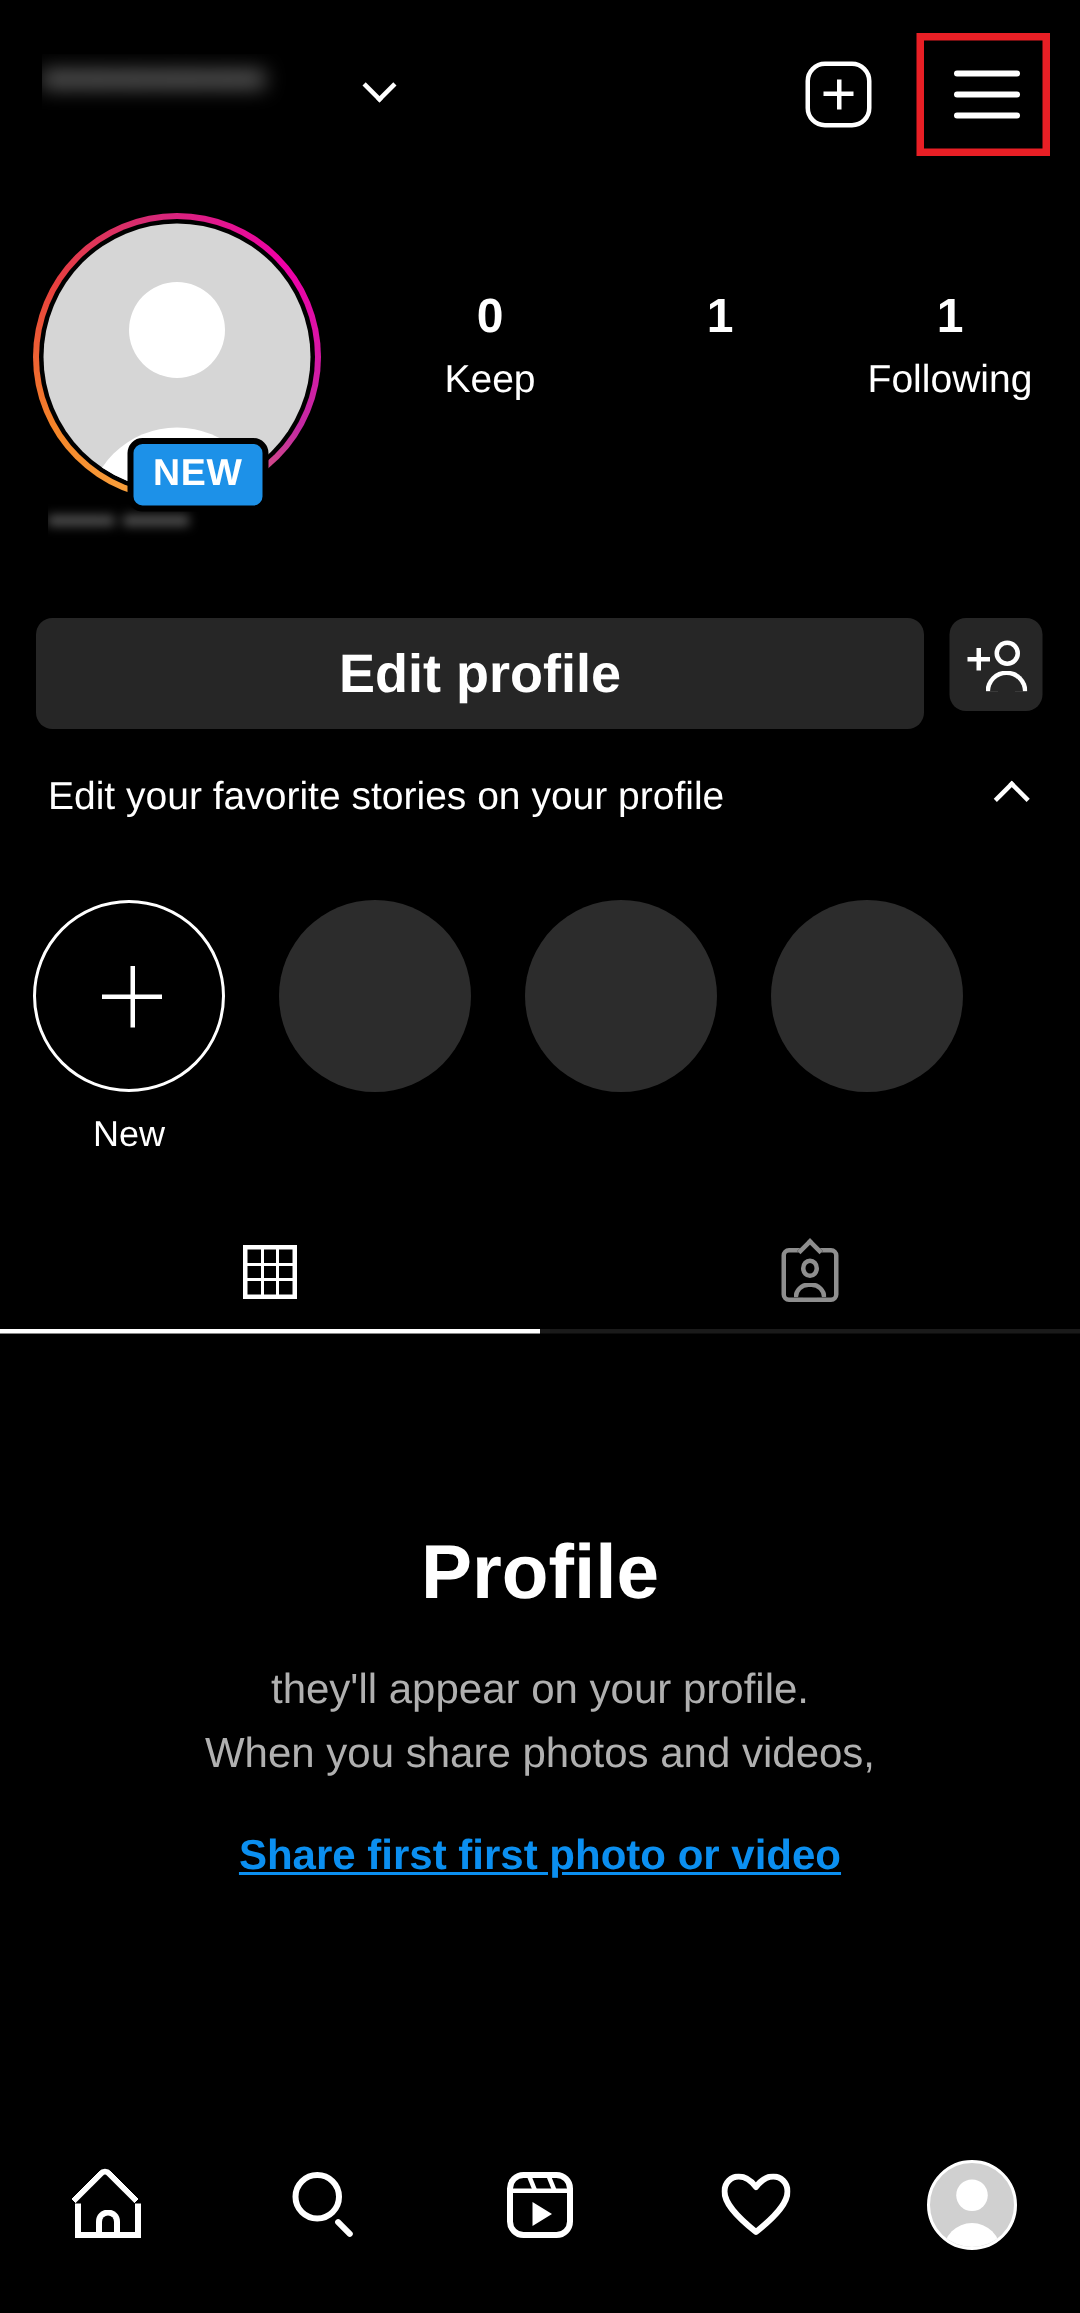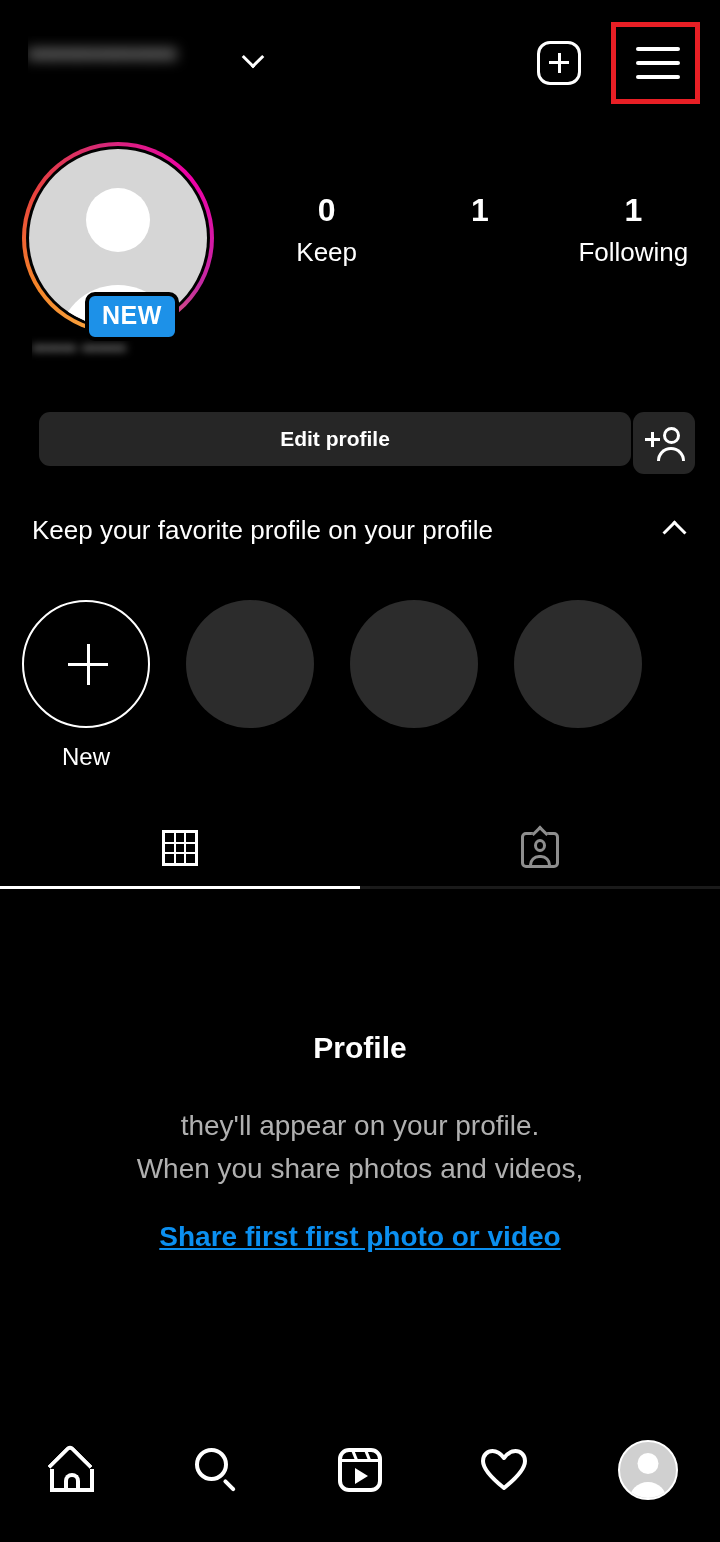--- a/index.html
+++ b/index.html
@@ -199,28 +199,28 @@
   .stat-label {
     font-size: 26px;
     color: #ffffff;
     line-height: 36px;
     margin-top: 4px;
   }
 
   
   .edit-profile-btn {
     position: absolute;
-    left: 39px; top: 412px;
-    width: 592px; height: 54px;
+    left: 24px; top: 412px;
+    width: 592px; height: 74px;
     background: #262626;
     border-radius: 11px;
     display: flex;
     align-items: center;
     justify-content: center;
-    font-size: 21px;
+    font-size: 36px;
     font-weight: bold;
     color: #ffffff;
     border: none;
     font-family: "Liberation Sans", sans-serif;
   }
   .add-person-btn {
     position: absolute;
     left: 633px; top: 412px;
     width: 62px; height: 62px;
     background: #262626;
@@ -402,21 +402,21 @@
   }
 
   
   .empty-state {
     position: absolute;
     left: 0; top: 1020px;
     width: 720px;
     text-align: center;
   }
   .empty-title {
-    font-size: 30px;
+    font-size: 51px;
     font-weight: bold;
     color: #ffffff;
     line-height: 56px;
   }
   .empty-desc {
     font-size: 28px;
     color: #b0b0b0;
     line-height: 43px;
     margin-top: 28px;
   }
@@ -614,21 +614,21 @@
   <div class="add-person-btn">
     <div class="person-plus-icon">
       <div class="pp-head"></div>
       <div class="pp-body"></div>
       <div class="pp-plus-h"></div>
       <div class="pp-plus-v"></div>
     </div>
   </div>
 
   <div class="highlights-header">
-    <div class="highlights-sub">Keep your favorite profile on your profile</div>
+    <div class="highlights-sub">Edit your favorite stories on your profile</div>
     <div class="chevron-up-icon"></div>
   </div>
 
   <div class="highlights-row">
     <div class="highlight-item">
       <div class="highlight-circle-new"></div>
       <div class="highlight-label">New</div>
     </div>
     <div class="highlight-item">
       <div class="highlight-circle-placeholder"></div>

